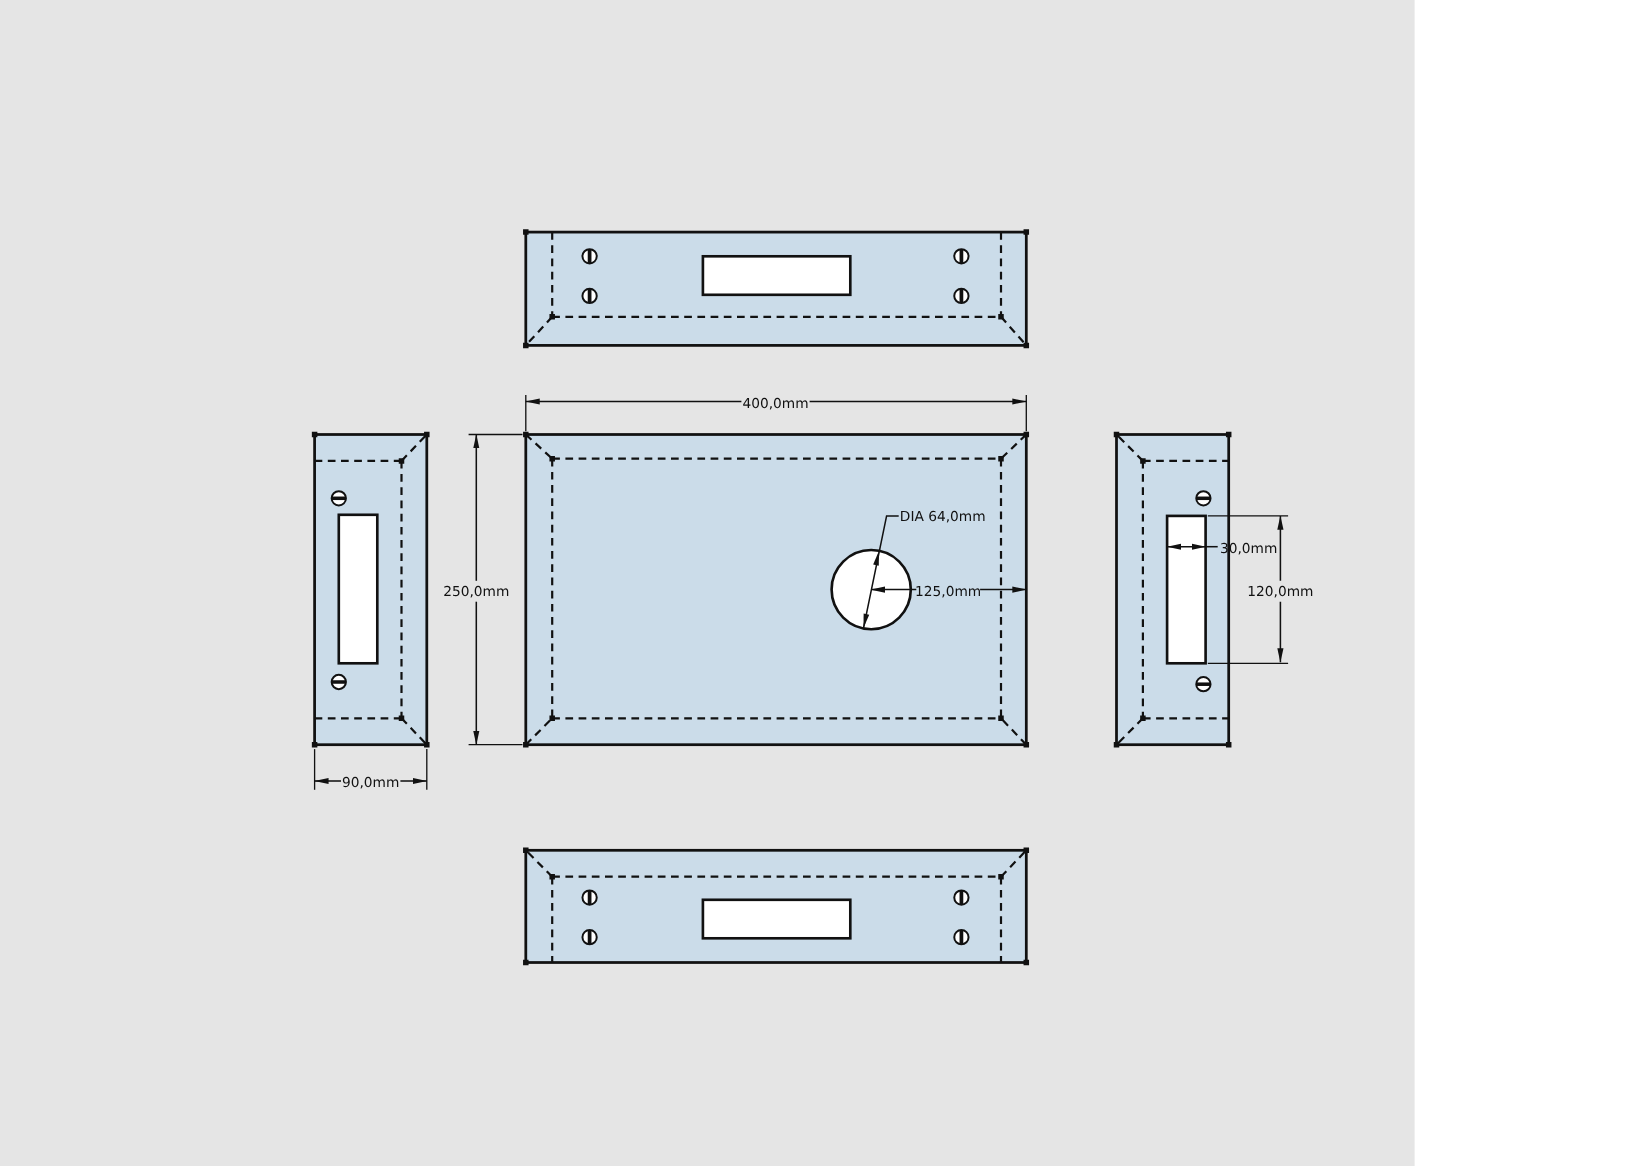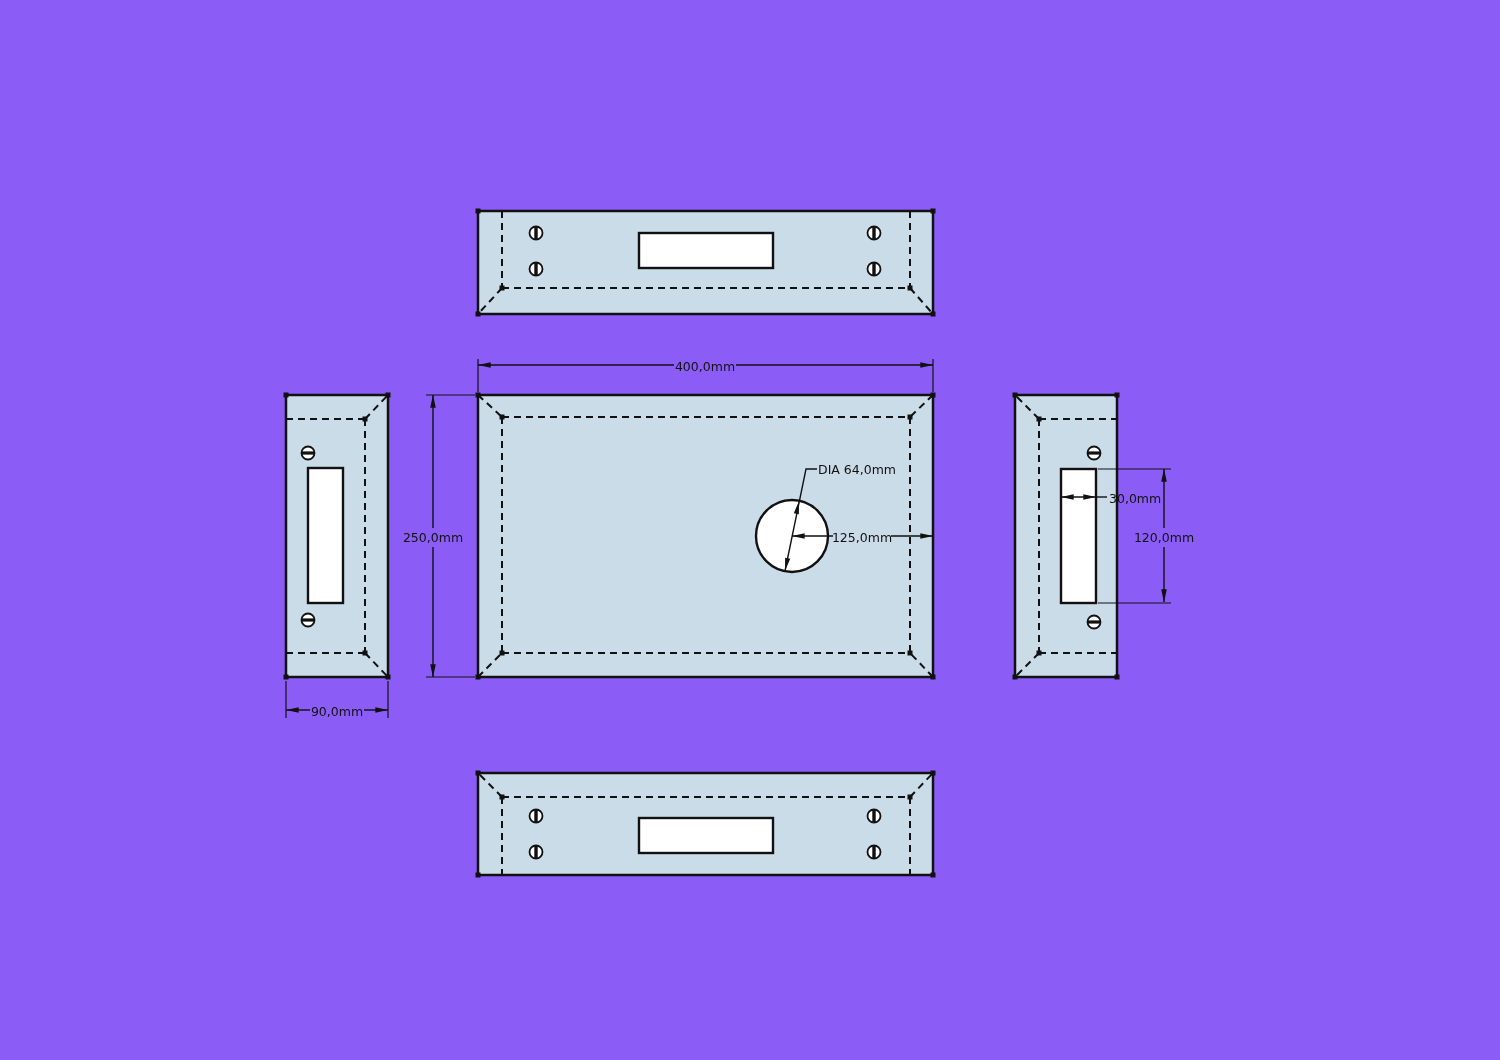--- a/index.html
+++ b/index.html
@@ -1,16 +1,16 @@
 <!DOCTYPE html>
 <html><head>
 <meta charset="utf-8">
 <style>
   html, body { margin: 0; padding: 0; background: #ffffff; }
-  .page { position: relative; width: 1500px; height: 1060px; background: #8b5cf6; overflow: hidden; }
+  .page { position: relative; width: 1286px; height: 1060px; background: #e5e5e5; overflow: hidden; }
   svg { display: block; }
   .panel { stroke-width: 2.5; }
   .slot  { fill: #ffffff; stroke-width: 2.4; }
   .holec { fill: #ffffff; stroke-width: 1.8; }
   .dash  { fill: none; stroke-width: 2; stroke-dasharray: 7 5; }
   .dim   { fill: none; stroke-width: 1.4; }
   .ext   { fill: none; stroke-width: 1.2; }
   .lead  { fill: none; stroke-width: 1.4; }
   .bar   { stroke: none !important; fill: #111111; }
   .dot   { stroke: none !important; fill: #111111; }

